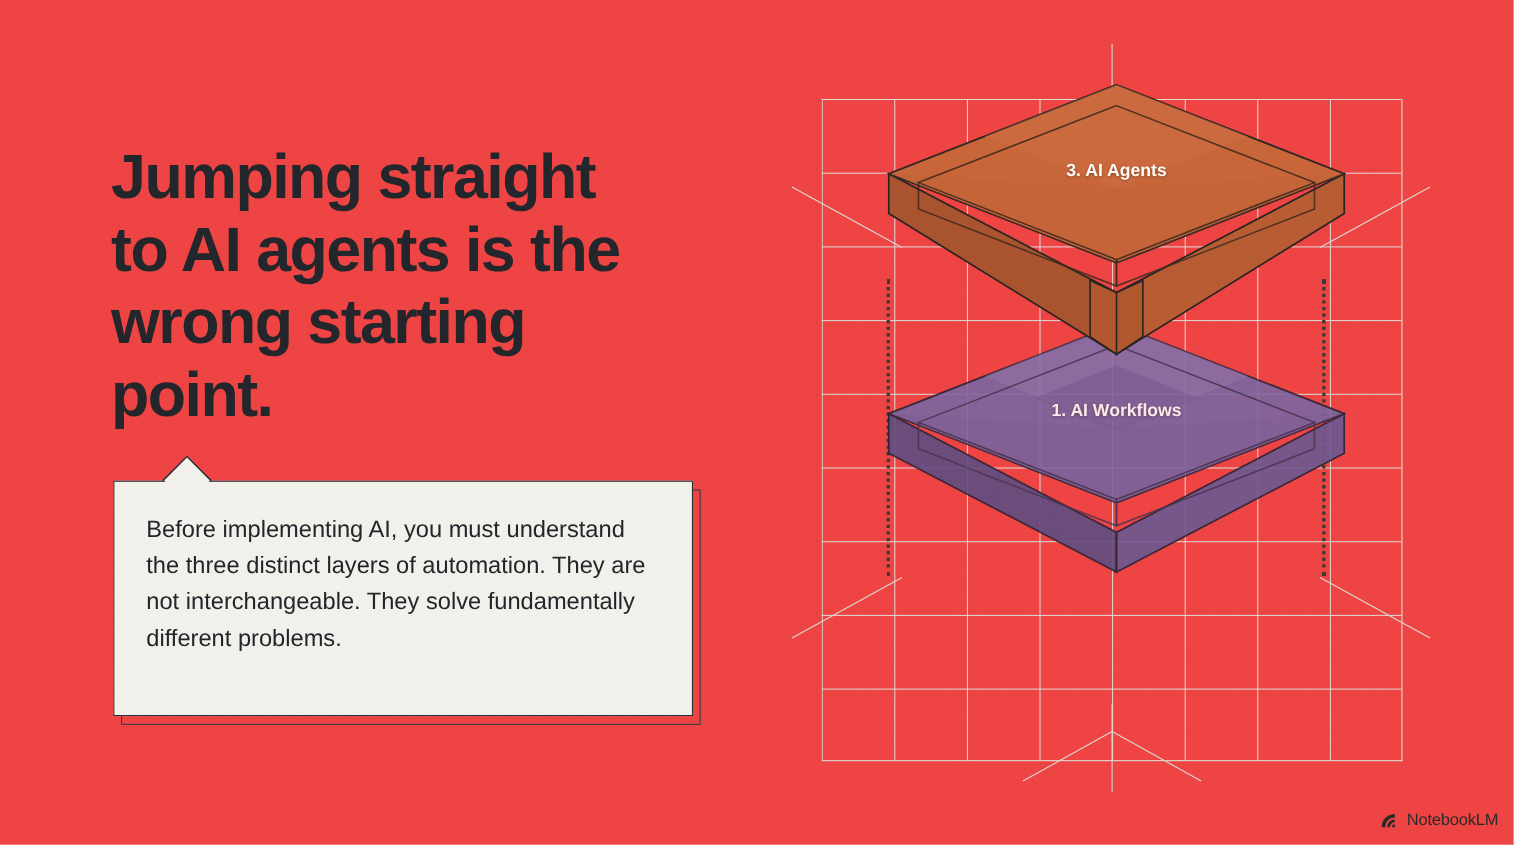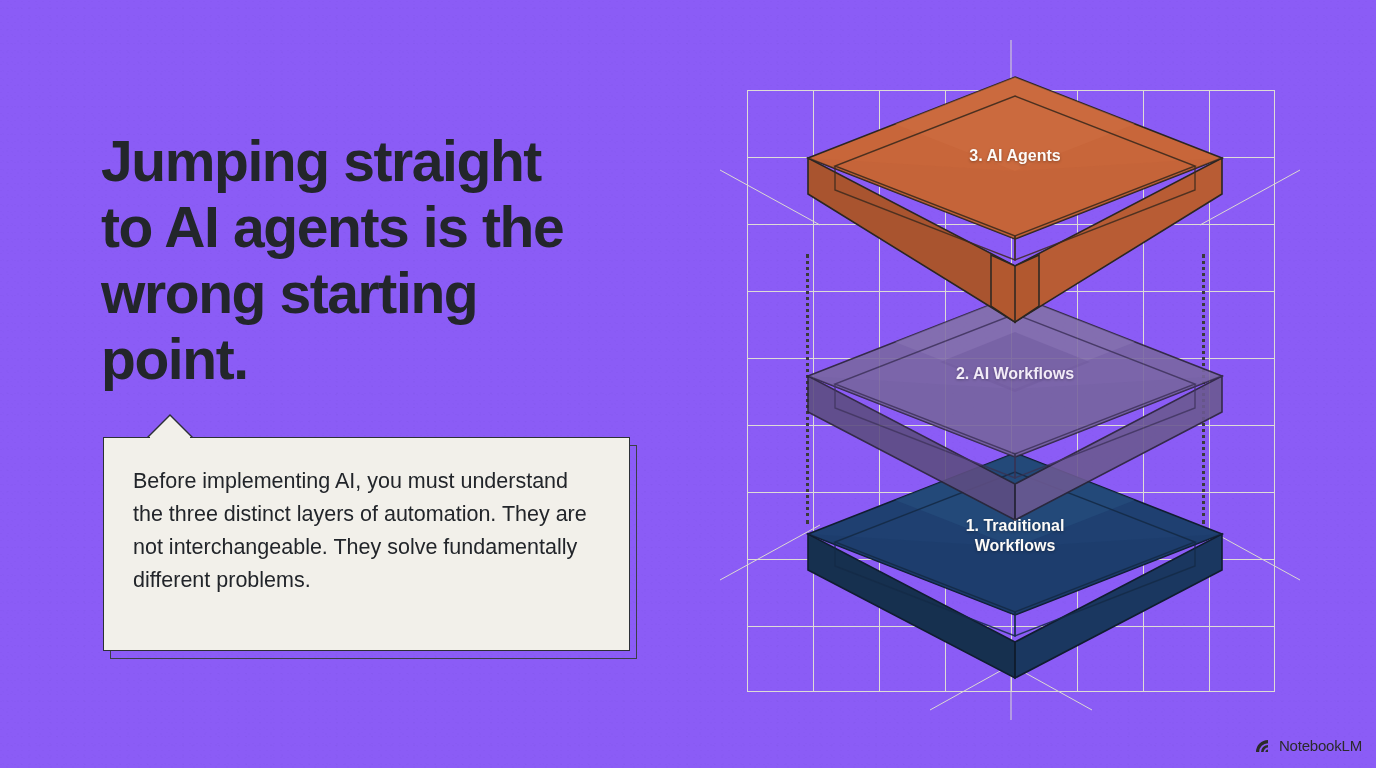--- a/index.html
+++ b/index.html
@@ -2,21 +2,21 @@
 <html><head>
 <meta charset="utf-8">
 <style>
   * { margin:0; padding:0; box-sizing:border-box; }
   html,body{
     width:1376px; height:768px; overflow:hidden;
     font-family:"Liberation Sans", sans-serif;
   }
   #slide{
     position:relative; width:1376px; height:768px;
-    background:#8b5cf6;
+    background:#ef4444;
   }
   
   #grain{
     position:absolute; inset:0; pointer-events:none; opacity:.55;
     background-image:
       radial-gradient(circle at 12% 22%, rgba(0,0,0,.022) 0 1px, transparent 1px),
       radial-gradient(circle at 63% 71%, rgba(0,0,0,.02) 0 1px, transparent 1px),
       radial-gradient(circle at 37% 84%, rgba(0,0,0,.018) 0 1px, transparent 1px),
       radial-gradient(circle at 85% 35%, rgba(0,0,0,.02) 0 1px, transparent 1px);
     background-size:7px 7px, 11px 11px, 9px 9px, 13px 13px;
@@ -133,57 +133,36 @@
         <line x1="20" y1="560" x2="120" y2="505"></line>
         <line x1="500" y1="505" x2="600" y2="560"></line>
         <line x1="230" y1="690" x2="311" y2="645"></line>
         <line x1="392" y1="690" x2="311" y2="645"></line>
       </g>
     </svg>
 
     <div class="connector" style="left:106px; top:234px; height:270px;"></div>
     <div class="connector" style="left:502px; top:234px; height:270px;"></div>
 
-    <div class="slab" style="left:105px; top:430px; z-index:4;">
-      <svg width="420" height="230" viewBox="0 0 420 230">
-
-        <polygon points="3,120 210,228 210,192 3,84" fill="#16304f" stroke="#101d30" stroke-width="1.6"></polygon>
-        <polygon points="417,120 210,228 210,192 417,84" fill="#1a3760" stroke="#101d30" stroke-width="1.6"></polygon>
-
-        <polygon points="210,3 417,84 210,165 3,84" fill="#1f4071" stroke="#101d30" stroke-width="1.6"></polygon>
-
-        <polygon points="210,3 330,50 210,97 90,50" fill="#27507f" opacity=".55"></polygon>
-        <polygon points="210,97 417,84 210,165 3,84" fill="#1b3a66" opacity=".35"></polygon>
-
-        <polygon points="210,22 390,92 210,162 30,92" fill="none" stroke="#142a46" stroke-width="1.4" opacity=".9"></polygon>
-
-        <path d="M30,92 L30,116 L210,186 L210,162" fill="none" stroke="#142a46" stroke-width="1.4" opacity=".85"></path>
-        <path d="M390,92 L390,116 L210,186 L210,162" fill="none" stroke="#142a46" stroke-width="1.4" opacity=".85"></path>
-
-        <line x1="210" y1="192" x2="210" y2="228" stroke="#101d30" stroke-width="1.6"></line>
-      </svg>
-      <div class="slab-label" style="top:66px; white-space:pre-line;">1. Traditional
-Workflows</div>
-    </div>
 
     <div class="slab" style="left:105px; top:272px; z-index:6; opacity:.9;">
       <svg width="420" height="230" viewBox="0 0 420 230">
         <polygon points="3,120 210,228 210,192 3,84" fill="#5d4d82" stroke="#2b2537" stroke-width="1.6"></polygon>
         <polygon points="417,120 210,228 210,192 417,84" fill="#6b5992" stroke="#2b2537" stroke-width="1.6"></polygon>
         <polygon points="210,3 417,84 210,165 3,84" fill="#7a67a2" stroke="#2b2537" stroke-width="1.6"></polygon>
 
         <polygon points="210,3 330,50 210,97 90,50" fill="#8b79b0" opacity=".5"></polygon>
         <polygon points="210,40 285,70 210,100 135,70" fill="#6d5b96" opacity=".55"></polygon>
         <polygon points="210,97 417,84 210,165 3,84" fill="#6f5d97" opacity=".3"></polygon>
         <polygon points="210,22 390,92 210,162 30,92" fill="none" stroke="#3a3150" stroke-width="1.4" opacity=".9"></polygon>
         <path d="M30,92 L30,116 L210,186 L210,162" fill="none" stroke="#3a3150" stroke-width="1.4" opacity=".85"></path>
         <path d="M390,92 L390,116 L210,186 L210,162" fill="none" stroke="#3a3150" stroke-width="1.4" opacity=".85"></path>
         <line x1="210" y1="192" x2="210" y2="228" stroke="#2b2537" stroke-width="1.6"></line>
       </svg>
-      <div class="slab-label" style="top:72px;">2. AI Workflows</div>
+      <div class="slab-label" style="top:72px;">1. AI Workflows</div>
     </div>
 
     <div class="slab" style="left:105px; top:54px; z-index:8;">
       <svg width="420" height="250" viewBox="0 0 420 250">
         <polygon points="3,120 210,248 210,192 3,84" fill="#a9542f" stroke="#2a2622" stroke-width="1.6"></polygon>
         <polygon points="417,120 210,248 210,192 417,84" fill="#b85c34" stroke="#2a2622" stroke-width="1.6"></polygon>
         <polygon points="210,3 417,84 210,165 3,84" fill="#c8663a" stroke="#2a2622" stroke-width="1.6"></polygon>
         <polygon points="210,3 330,50 210,97 90,50" fill="#cd6e41" opacity=".55"></polygon>
         <polygon points="210,97 417,84 210,165 3,84" fill="#c06138" opacity=".3"></polygon>
         <polygon points="210,22 390,92 210,162 30,92" fill="none" stroke="#3d2a1d" stroke-width="1.4" opacity=".9"></polygon>

